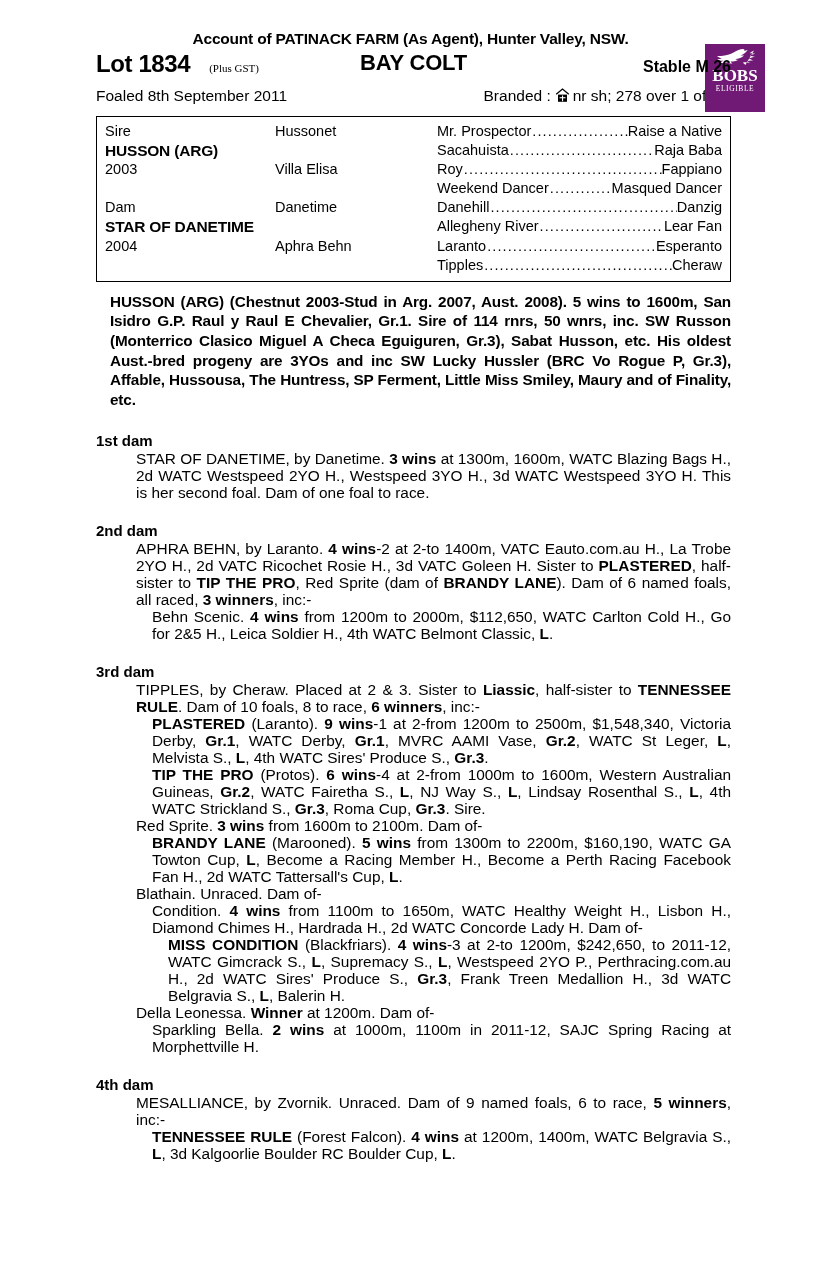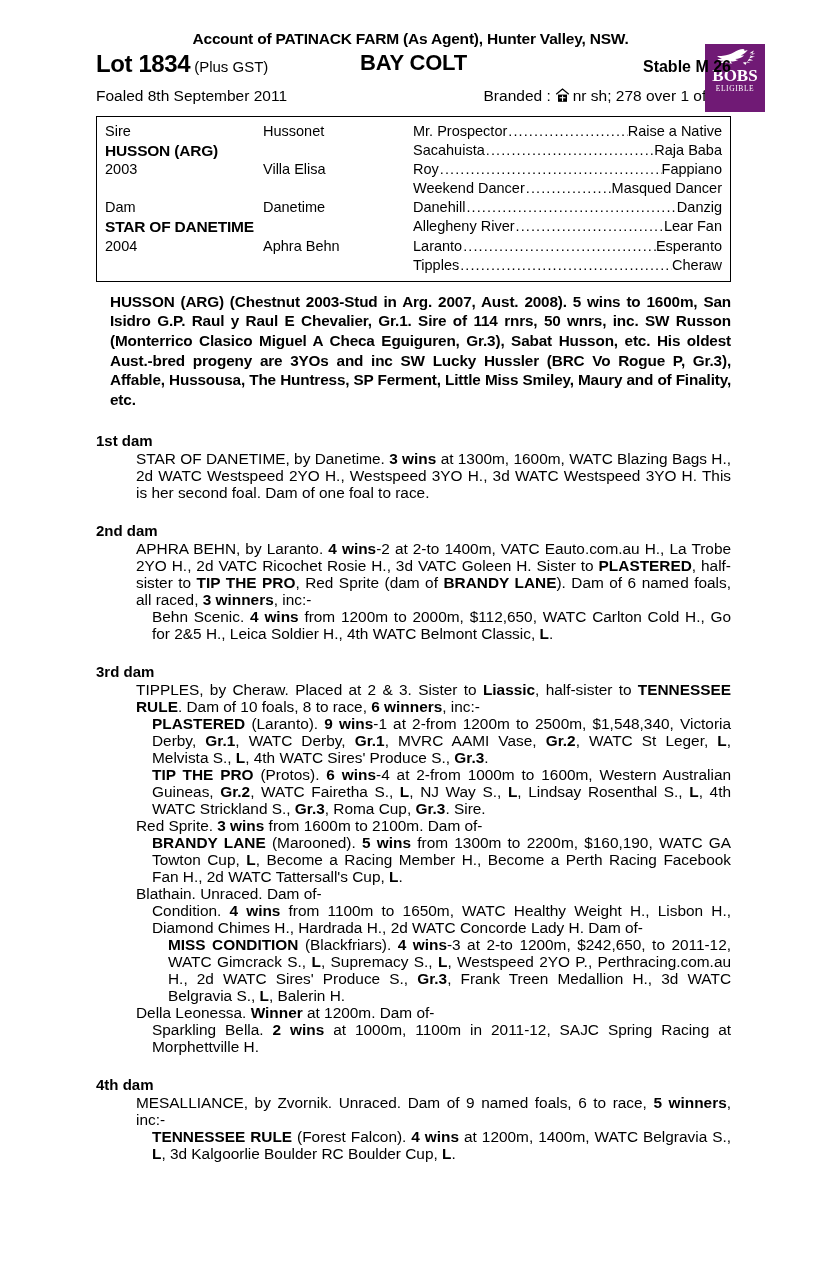--- a/index.html
+++ b/index.html
@@ -26,38 +26,38 @@
             font-weight:bold;font-size:17px;line-height:17px;letter-spacing:0px;}
   .bobs .b2{color:#fff;font-family:"Liberation Serif","DejaVu Serif",serif;
             font-size:7.5px;line-height:9px;letter-spacing:.6px;}
 
   .account{
     text-align:center;font-weight:bold;font-size:15.5px;
     letter-spacing:-.2px;margin:0 0 2px 0;padding-right:6px;
   }
   .lotrow{display:flex;align-items:baseline;margin-top:1px;}
   .lot{font-weight:bold;font-size:24px;letter-spacing:-.4px;}
-  .gst{font-size:15px;margin-left:4px;}
+  .gst{font-size:11px;margin-left:19px;font-family:Liberation Serif, serif;}
   .colour{font-weight:bold;font-size:22px;letter-spacing:-.2px;
           position:absolute;left:50%;transform:translateX(-50%);}
   .stable{font-weight:bold;font-size:16px;margin-left:auto;}
   .lotrow{position:relative;}
 
   .foaledrow{display:flex;align-items:baseline;font-size:15.5px;margin-top:7px;gap:40px;}
   .branded{margin-left:auto;display:flex;align-items:baseline;padding-left:12px;}
   .brandglyph{display:inline-block;width:17px;height:16px;margin:0 2px 0 3px;
               position:relative;top:2px;}
 
   
   .ped{
     border:1.6px solid #000;margin-top:11px;
     padding:5px 8px 6px 8px;box-sizing:border-box;
     width:100%;
   }
-  .pedrow{display:flex;font-size:14.5px;line-height:19.1px;white-space:nowrap;}
+  .pedrow{display:flex;font-size:14.5px;line-height:19.1px;white-space:nowrap;gap:12px;}
   .c1{width:158px;flex:none;overflow:hidden;}
   .c2{width:150px;flex:none;overflow:hidden;}
   .c3{flex:1 1 auto;display:flex;align-items:baseline;min-width:0;}
   .c1.bold{font-weight:bold;font-size:15.5px;letter-spacing:-.2px;}
   .lead{flex:1 1 auto;overflow:hidden;white-space:nowrap;
         font-size:14.5px;letter-spacing:1.1px;padding:0 1px;
         color:#000;min-width:6px;}
   .gp-l{flex:none;}
   .gp-r{flex:none;}
 

